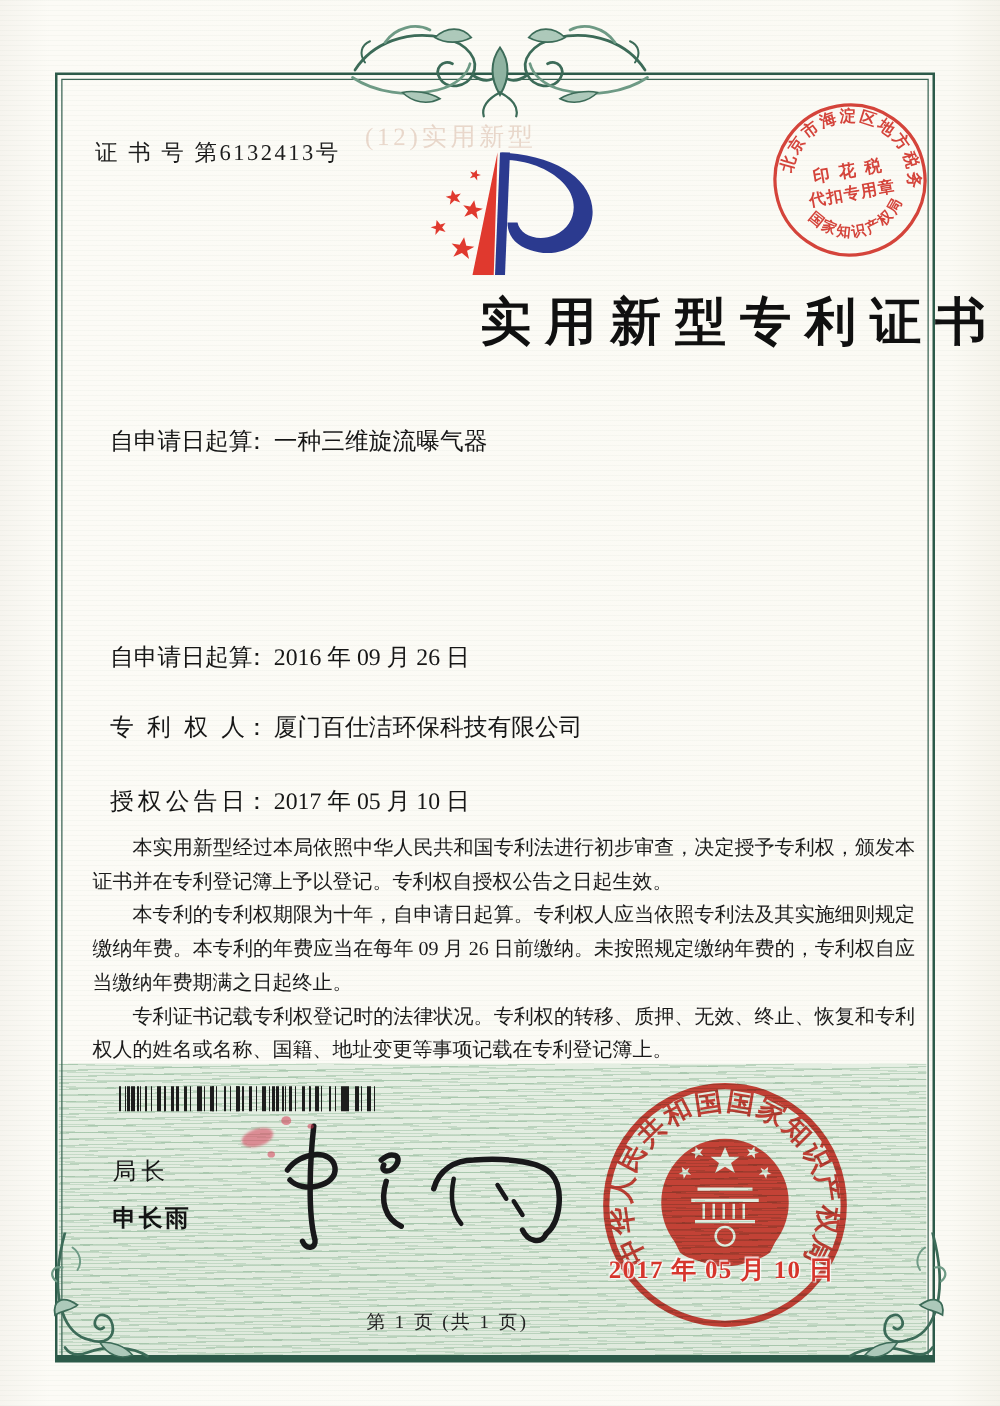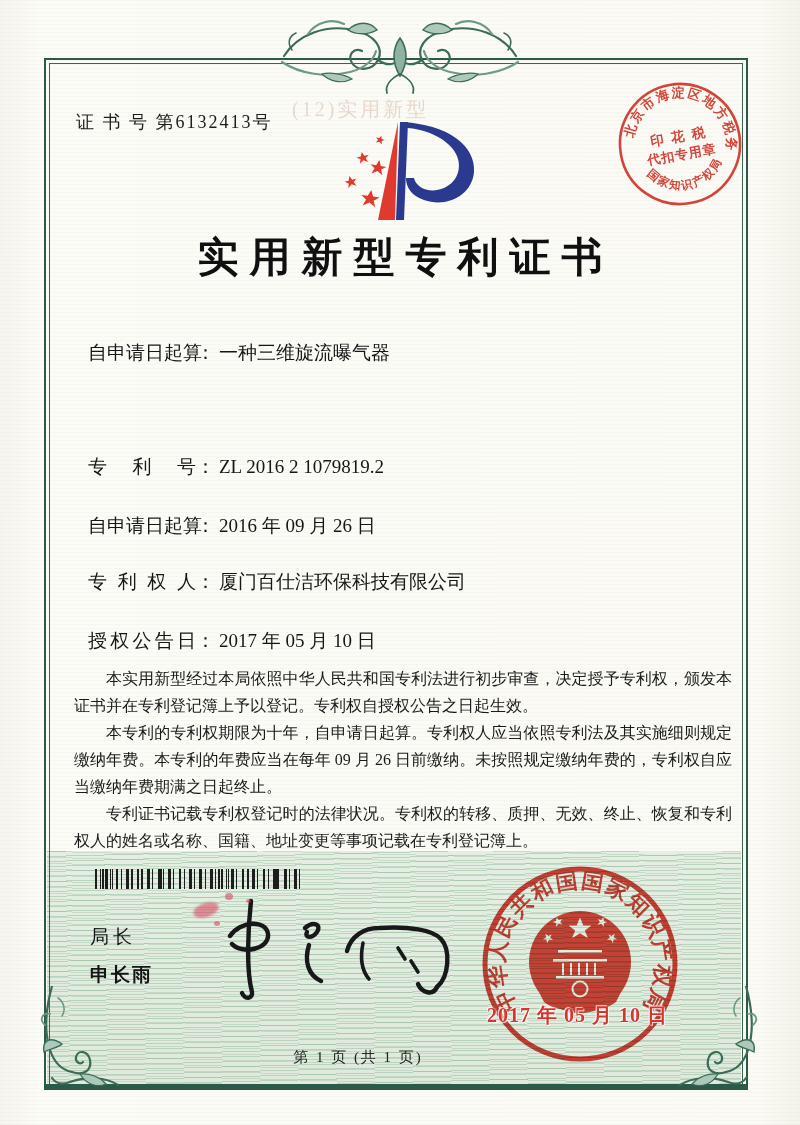--- a/index.html
+++ b/index.html
@@ -19,21 +19,21 @@
   .guilloche{
     position:absolute;left:47px;top:851px;width:694px;height:233px;
     background:
       repeating-linear-gradient(178.5deg, rgba(130,175,140,0.42) 0 1px, rgba(255,255,255,0) 1px 5px),
       repeating-linear-gradient(181.5deg, rgba(130,175,140,0.30) 0 1px, rgba(255,255,255,0) 1px 6px),
       linear-gradient(#e4eee2,#dfeadd);
   }
   
   .cert-no{position:absolute;left:76px;top:110px;font-size:18px;letter-spacing:2px;color:#1c1c1c;}
   .ghost{position:absolute;left:292px;top:96px;font-size:20px;letter-spacing:3px;color:#c08a6e;opacity:.30;}
-  .title{position:absolute;left:0;right:0;top:230px;text-align:center;font-size:41px;font-weight:bold;
+  .title{position:absolute;left:0;right:0;top:230px;text-align:right;font-size:41px;font-weight:bold;
          letter-spacing:11px;text-indent:11px;color:#101010;}
   .frow{position:absolute;left:88px;font-size:19px;white-space:nowrap;color:#161616;}
   .flabel{display:inline-block;width:108px;text-align:justify;text-align-last:justify;}
   .fvalue{margin-left:4px;}
   .r1{top:340px}.r2{top:398px}.r3{top:454px}.r4{top:513px}.r5{top:569px}.r6{top:628px}
   .body-text{position:absolute;left:74px;top:665px;width:658px;font-size:16px;line-height:27px;
              text-align:justify;color:#1a1a1a;}
   .body-text p{margin:0;text-indent:2em;}
   
   .barcode{position:absolute;left:95px;top:869px;width:206px;height:20px;
@@ -146,21 +146,20 @@
     <use href="#st" transform="translate(72,20) scale(0.45) rotate(18)"></use>
     <use href="#st" transform="translate(55,38) scale(0.62) rotate(-12)"></use>
     <use href="#st" transform="translate(70,48) scale(0.80) rotate(10)"></use>
     <use href="#st" transform="translate(43,62) scale(0.62) rotate(-16)"></use>
     <use href="#st" transform="translate(62,79) scale(0.92) rotate(8)"></use>
   </svg>
 
   <div class="title">实用新型专利证书</div>
 
   <div class="frow r1"><span class="flabel">自申请日起算</span><span>：</span><span class="fvalue">一种三维旋流曝气器</span></div>
-  <div class="frow r3"><span class="flabel">专利号</span><span>：</span><span class="fvalue">ZL 2016 2 1079819.2</span></div>
   <div class="frow r4"><span class="flabel">自申请日起算</span><span>：</span><span class="fvalue">2016 年 09 月 26 日</span></div>
   <div class="frow r5"><span class="flabel">专利权人</span><span>：</span><span class="fvalue">厦门百仕洁环保科技有限公司</span></div>
   <div class="frow r6"><span class="flabel">授权公告日</span><span>：</span><span class="fvalue">2017 年 05 月 10 日</span></div>
 
   <div class="body-text">
     <p>本实用新型经过本局依照中华人民共和国专利法进行初步审查，决定授予专利权，颁发本证书并在专利登记簿上予以登记。专利权自授权公告之日起生效。</p>
     <p>本专利的专利权期限为十年，自申请日起算。专利权人应当依照专利法及其实施细则规定缴纳年费。本专利的年费应当在每年 09 月 26 日前缴纳。未按照规定缴纳年费的，专利权自应当缴纳年费期满之日起终止。</p>
     <p>专利证书记载专利权登记时的法律状况。专利权的转移、质押、无效、终止、恢复和专利权人的姓名或名称、国籍、地址变更等事项记载在专利登记簿上。</p>
   </div>
 

